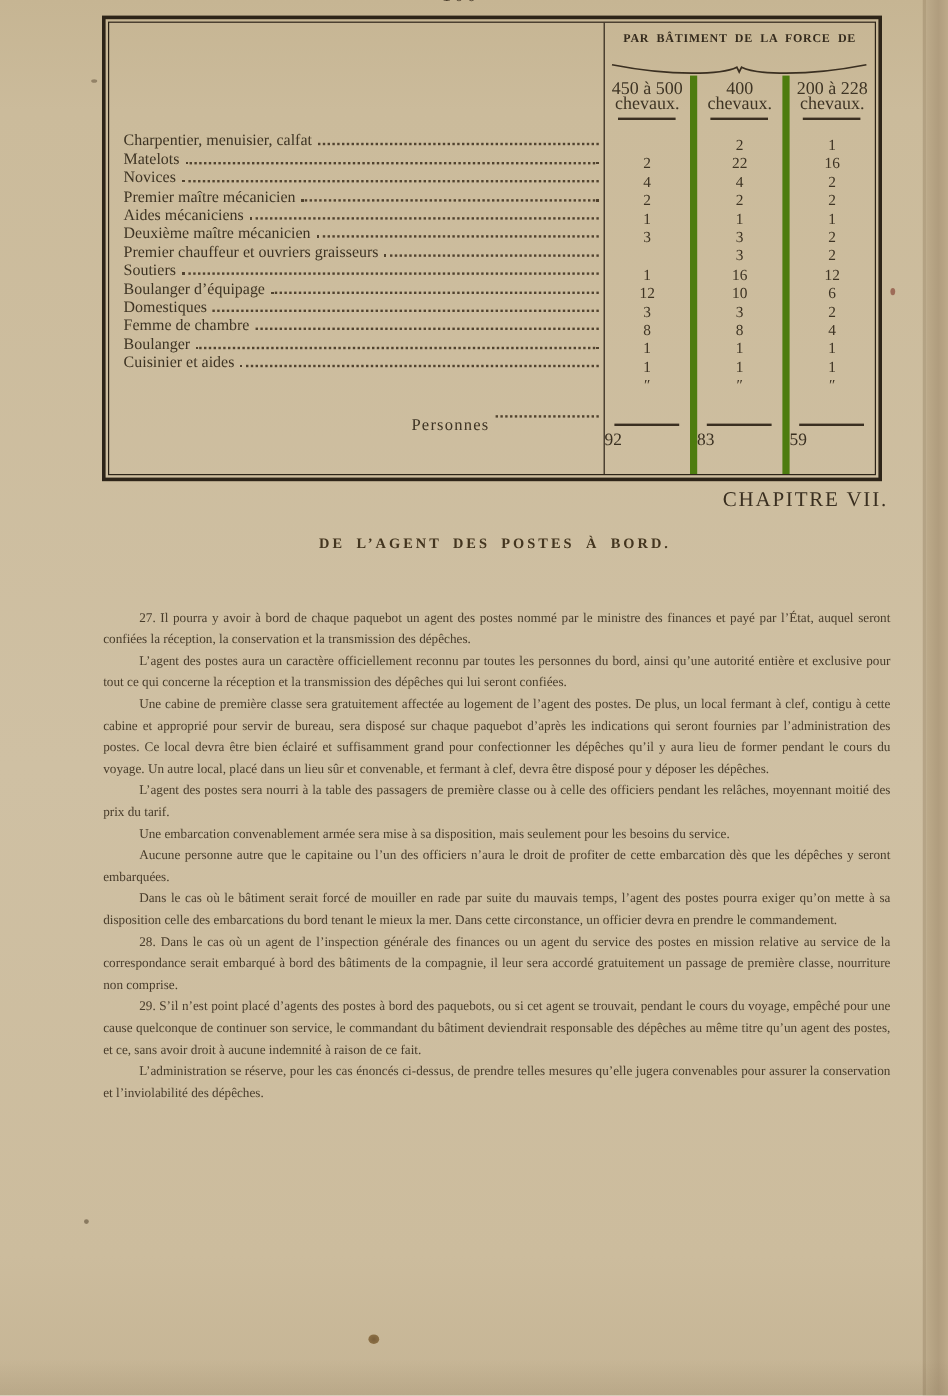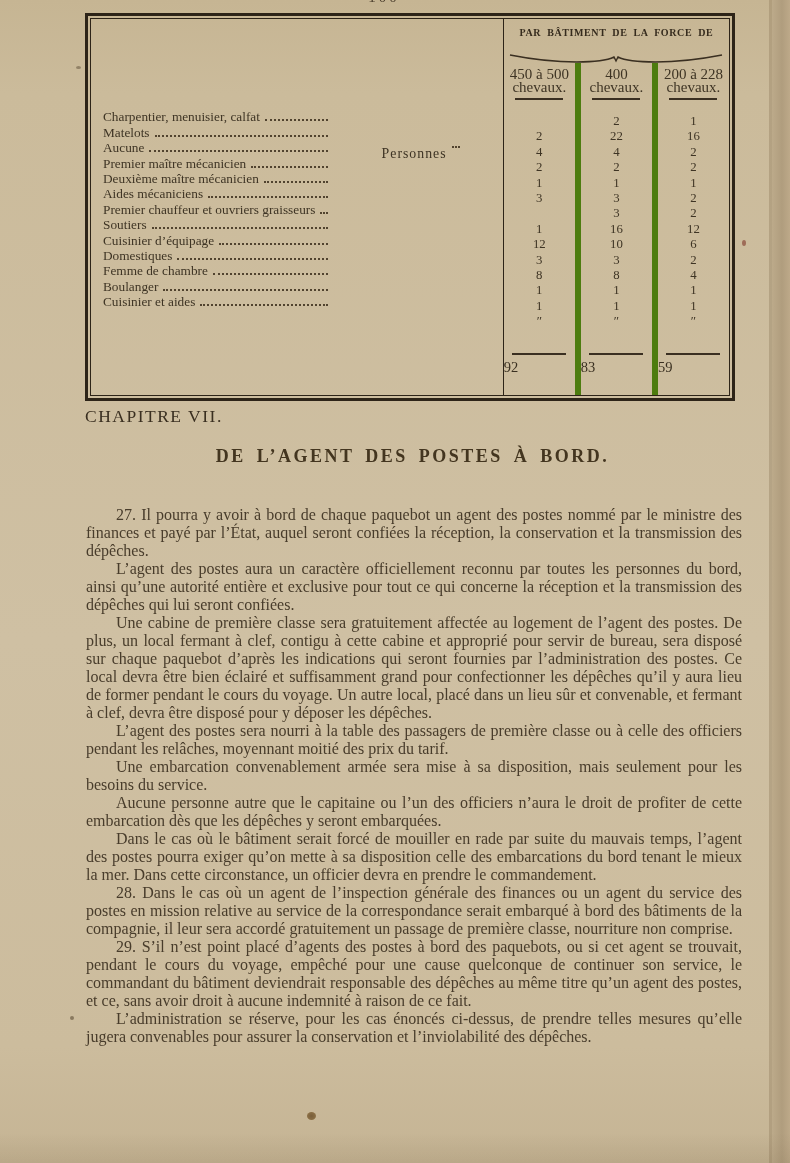--- a/index.html
+++ b/index.html
@@ -17,92 +17,92 @@
   .bottom-shade{position:absolute;left:0;bottom:0;width:100%;height:30px;
     background:linear-gradient(rgba(0,0,0,0),rgba(100,80,50,.12));}
   
   .page-num{position:absolute;top:-11px;left:0;width:768px;text-align:center;
     font-size:15px;letter-spacing:3px;color:#4a3d2c;}
   
   .table-wrap{position:absolute;left:85px;top:13px;width:650px;height:388px;
     box-sizing:border-box;border:3px solid #2d2418;}
   .table-inner{position:absolute;inset:2px;border:1px solid #2d2418;display:flex;}
   .label-col{width:64.7%;box-sizing:border-box;border-right:1px solid #2d2418;
-    padding:90px 0 0 12px;display:flex;flex-direction:row;}
+    padding:90px 0 0 12px;display:flex;flex-direction:column;}
   .trow{display:flex;align-items:flex-end;height:15.4px;}
   .rlabel{white-space:nowrap;font-size:13.3px;line-height:15px;color:#3e3424;}
   .leader{flex:1;border-bottom:2px dotted #51432f;margin:0 4px 3px 5px;min-width:8px;height:0;}
   .label-total{display:flex;align-items:flex-start;margin-top:37px;height:16px;}
   .label-total .spacer{flex:0 0 60%;}
   .label-total .rlabel{font-size:13.8px;letter-spacing:1px;}
   .num-section{flex:1;display:flex;flex-direction:column;}
   .num-banner{height:24px;padding-top:8px;text-align:center;font-size:10px;font-weight:700;
     letter-spacing:.6px;word-spacing:3px;color:#352b1d;white-space:nowrap;}
   .brace-row{height:12px;text-align:center;}
   .num-cols{flex:1;display:flex;}
   .num-col{flex:1;display:flex;flex-direction:column;box-sizing:border-box;}
   .num-col + .num-col{border-left:6px solid #4d7c0f;}
   .col-head{height:46px;text-align:center;font-size:15px;line-height:13px;
     padding-top:5px;color:#3e3424;}
   .head-rule{width:48px;height:0;border-top:2.2px solid #3a2f21;margin:4px auto 0;}
   .vcell{height:15.4px;line-height:15px;font-size:12.8px;text-align:center;color:#3e3424;}
   .sum-rule{width:54px;height:0;border-top:2px solid #3a2f21;margin:24px auto 0;}
   .total-val{text-align:left;font-size:14.5px;margin-top:4px;color:#3a3021;}
   
-  .chapter{position:absolute;top:406px;left:85px;width:655px;text-align:left;
+  .chapter{position:absolute;top:406px;left:85px;width:655px;text-align:right;
     font-size:17.5px;letter-spacing:1.5px;color:#3a2f20;}
   .chapter-sub{position:absolute;top:446px;left:85px;width:655px;text-align:center;
-    font-size:18px;font-weight:700;letter-spacing:2.5px;word-spacing:4px;color:#43351f;}
+    font-size:12px;font-weight:700;letter-spacing:2.5px;word-spacing:4px;color:#43351f;}
   .text-block{position:absolute;top:506px;left:86px;width:656px;}
-  .text-block p{margin:0;text-indent:30px;font-size:16px;line-height:18px;
+  .text-block p{margin:0;text-indent:30px;font-size:11px;line-height:18px;
     text-align:justify;color:#483c2b;}
 </style>
 </head>
 <body>
 
 <div class="page-num">100</div>
 
 <div class="table-wrap">
   <div class="table-inner">
     <div class="label-col">
       <div id="row-labels">
           <div class="trow">
             <span class="rlabel">Charpentier, menuisier, calfat</span>
             <i class="leader"></i>
           </div>
           <div class="trow">
             <span class="rlabel">Matelots</span>
             <i class="leader"></i>
           </div>
           <div class="trow">
-            <span class="rlabel">Aucune</span>
+            <span class="rlabel">Novices</span>
             <i class="leader"></i>
           </div>
           <div class="trow">
             <span class="rlabel">Premier maître mécanicien</span>
             <i class="leader"></i>
           </div>
           <div class="trow">
+            <span class="rlabel">Aides mécaniciens</span>
+            <i class="leader"></i>
+          </div>
+          <div class="trow">
             <span class="rlabel">Deuxième maître mécanicien</span>
             <i class="leader"></i>
           </div>
           <div class="trow">
-            <span class="rlabel">Aides mécaniciens</span>
-            <i class="leader"></i>
-          </div>
-          <div class="trow">
             <span class="rlabel">Premier chauffeur et ouvriers graisseurs</span>
             <i class="leader"></i>
           </div>
           <div class="trow">
             <span class="rlabel">Soutiers</span>
             <i class="leader"></i>
           </div>
           <div class="trow">
-            <span class="rlabel">Cuisinier d’équipage</span>
+            <span class="rlabel">Boulanger d’équipage</span>
             <i class="leader"></i>
           </div>
           <div class="trow">
             <span class="rlabel">Domestiques</span>
             <i class="leader"></i>
           </div>
           <div class="trow">
             <span class="rlabel">Femme de chambre</span>
             <i class="leader"></i>
           </div>

